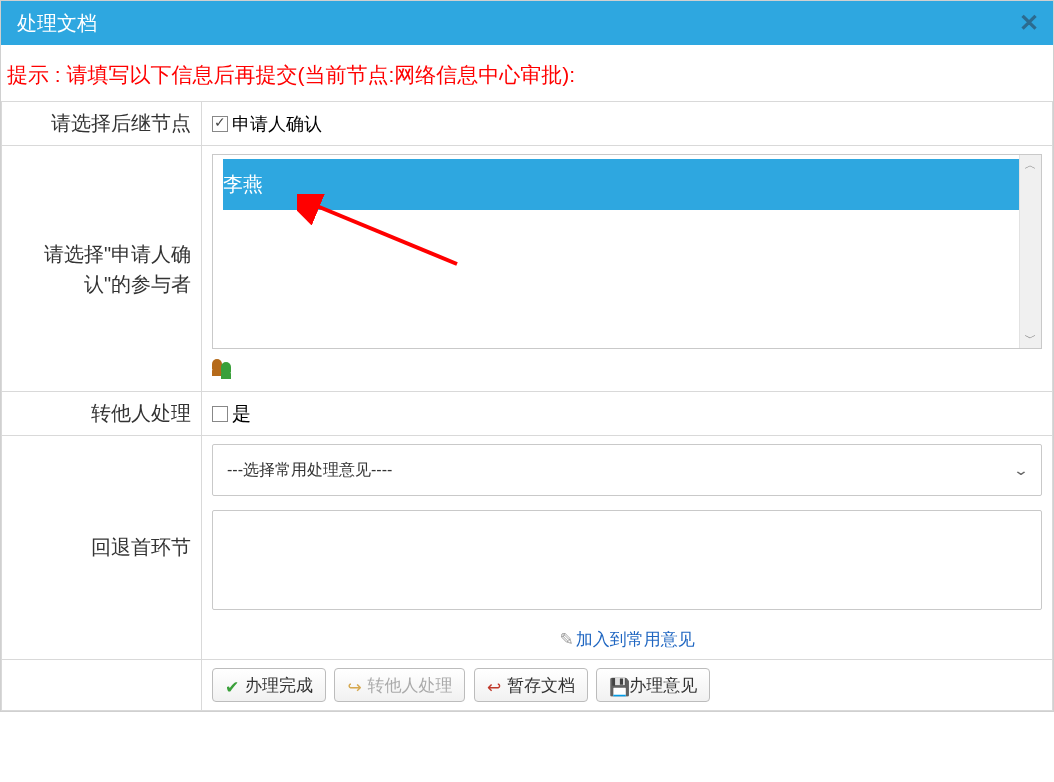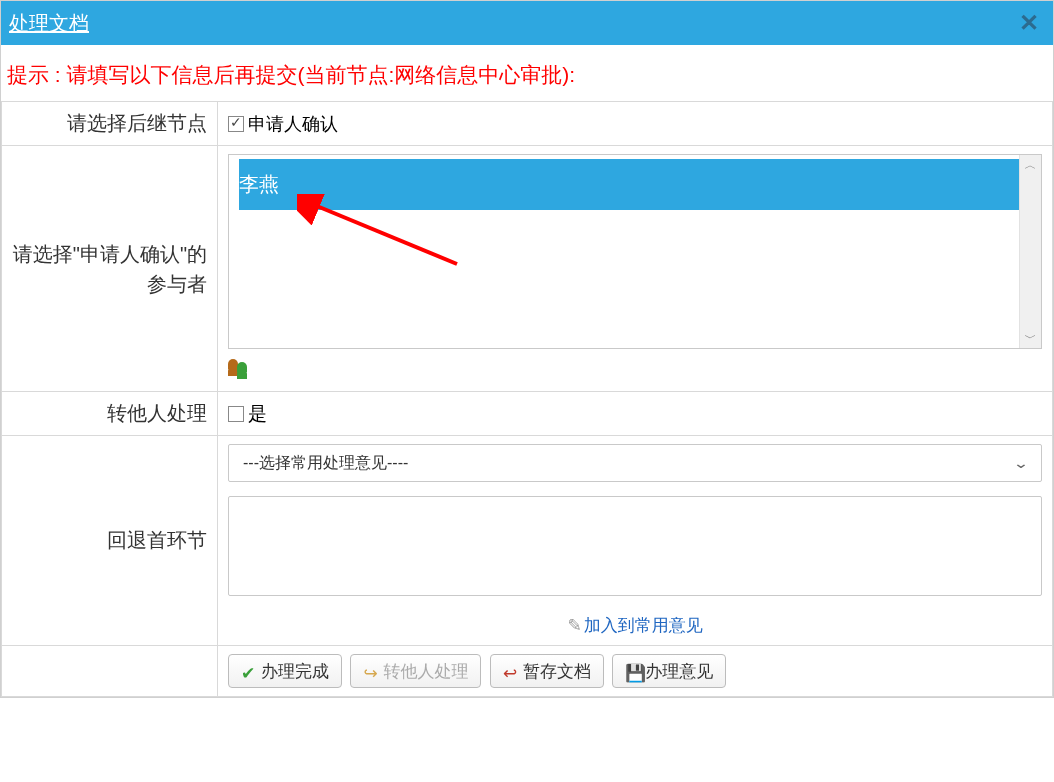--- a/index.html
+++ b/index.html
@@ -13,24 +13,23 @@
     }
     .dialog {
       width: 1054px;
       border: 1px solid #d0d0d0;
     }
     .titlebar {
       background: #2ea7e0;
       color: #fff;
       height: 44px;
       line-height: 44px;
-      padding: 0 8px;
+      padding: 0 16px;
       position: relative;
       font-size: 20px;
-      text-decoration: underline;
     }
     .titlebar .close {
       position: absolute;
       right: 14px;
       top: 0;
       color: #2c6b8f;
       font-size: 24px;
       cursor: pointer;
       font-weight: bold;
     }
@@ -42,21 +41,21 @@
     table.form {
       width: 100%;
       border-collapse: collapse;
     }
     table.form td {
       border: 1px solid #d9d9d9;
       padding: 8px 10px;
       vertical-align: middle;
     }
     table.form td.label {
-      width: 216px;
+      width: 200px;
       text-align: right;
       font-size: 20px;
       color: #333;
       vertical-align: middle;
       background: #fff;
     }
     .chk {
       display: inline-block;
       width: 16px;
       height: 16px;
@@ -129,21 +128,21 @@
       width: 10px; height: 10px;
       background: #3aa03a;
       left: 9px; top: 3px;
       box-shadow: 0 7px 0 0 #3aa03a;
       border-radius: 50% 50% 0 0;
     }
     .people-row { padding-top: 10px; }
     .select-line {
       border: 1px solid #c9c9c9;
       border-radius: 2px;
-      height: 38px;
+      height: 52px;
       line-height: 36px;
       padding: 0 14px;
       display: flex;
       justify-content: space-between;
       align-items: center;
       color: #333;
       background: #fff;
     }
     .select-line .chev {
       font-size: 14px;

